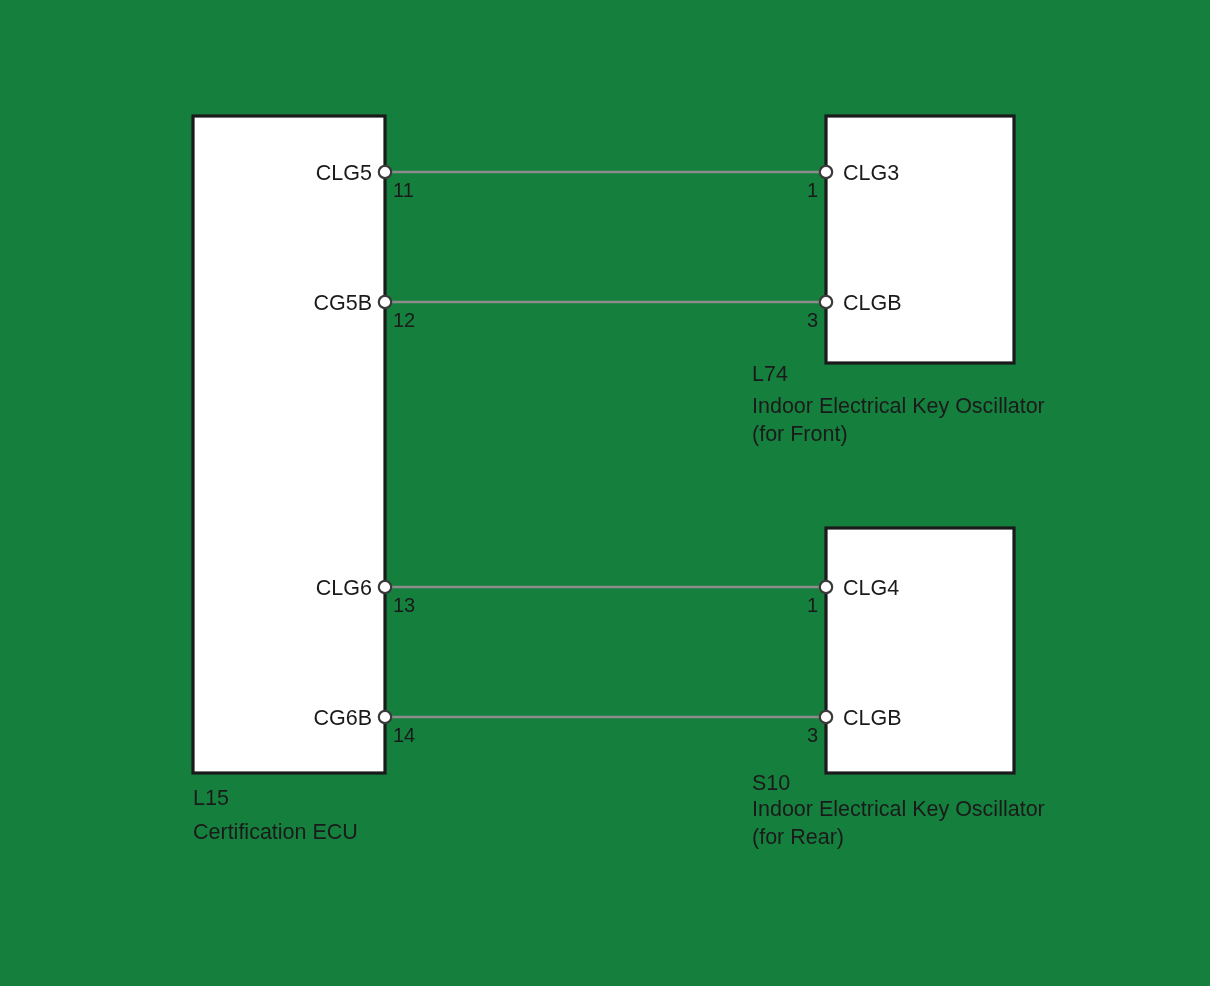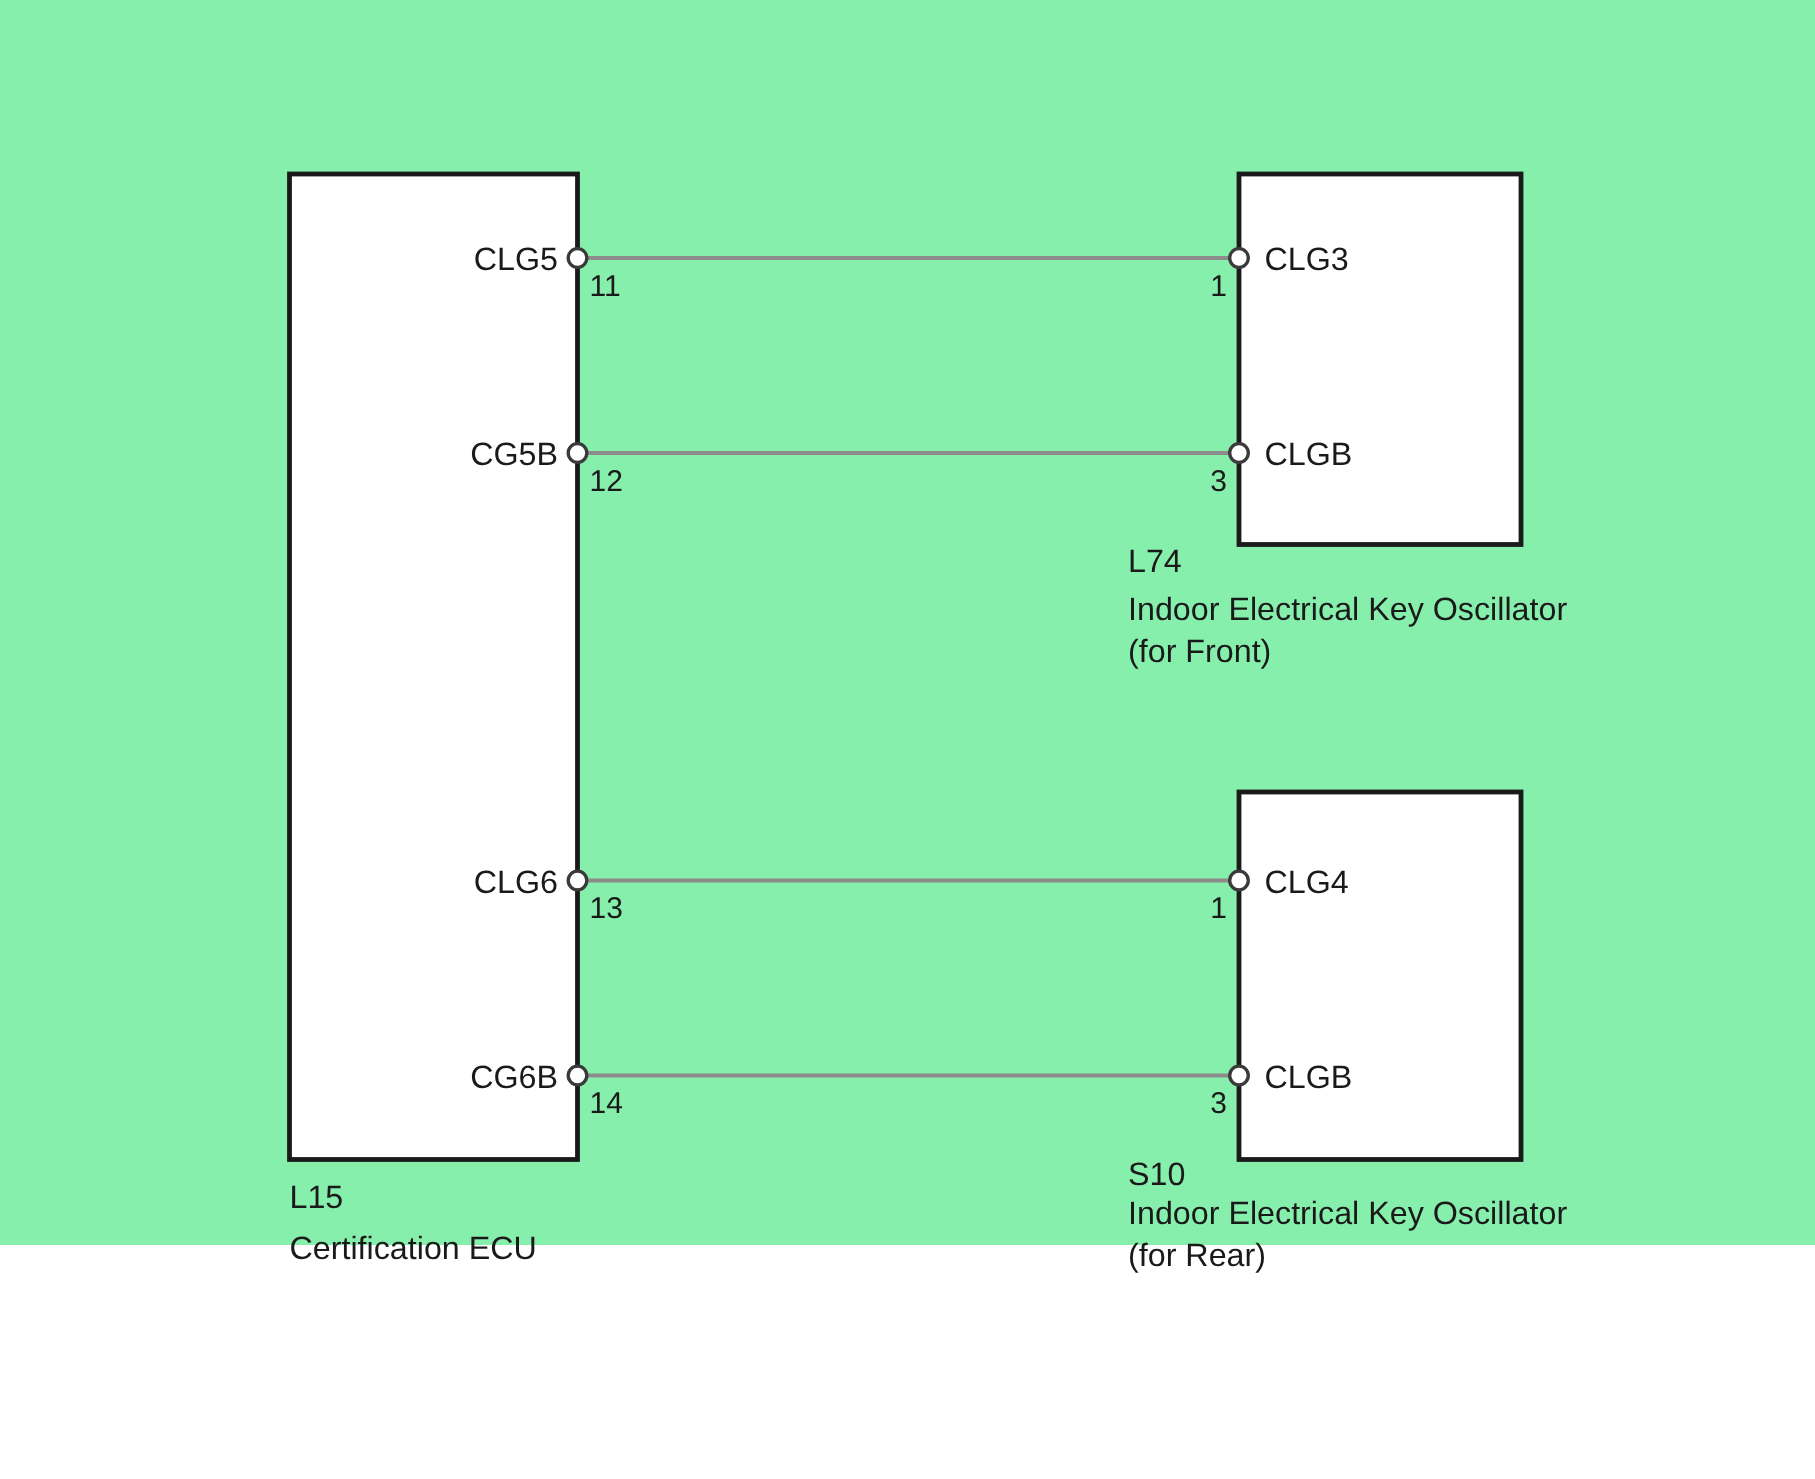--- a/index.html
+++ b/index.html
@@ -10,22 +10,22 @@
   }
   body {
     width: 1210px;
     height: 986px;
     font-family: "Liberation Sans", sans-serif;
     overflow: hidden;
   }
   #diagram-root {
     position: relative;
     width: 1210px;
-    height: 830px;
-    background: #86efac;
+    height: 986px;
+    background: #15803d;
   }
   svg.diagram-canvas {
     display: block;
     width: 1210px;
     height: 986px;
   }
   .box-outline {
     fill: #ffffff;
     stroke: #1a1a1a;
     stroke-width: 3.2;

